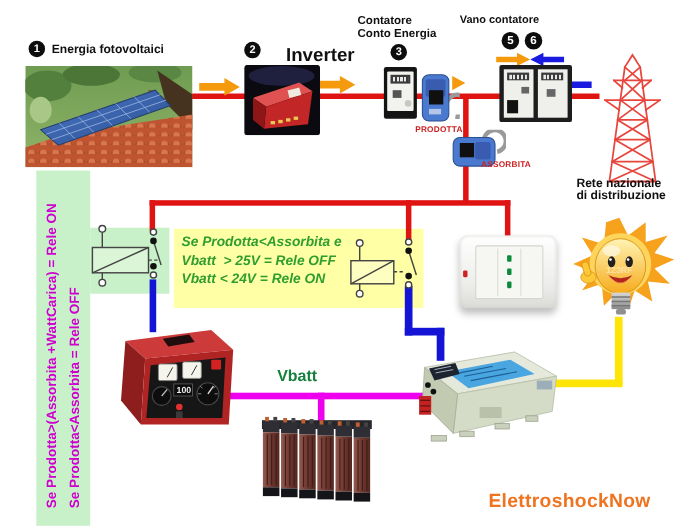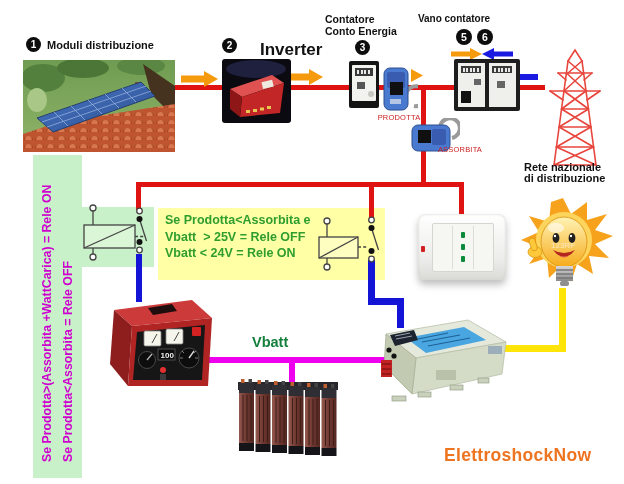--- a/index.html
+++ b/index.html
@@ -15,39 +15,39 @@
   .lbl{position:absolute;z-index:4;color:#111;font-weight:bold;}
   .numcircle{position:absolute;z-index:4;background:#0d0d0d;color:#fff;border-radius:50%;
              display:flex;align-items:center;justify-content:center;font-weight:bold;}
   .note-line{white-space:pre;}
   .greenpanel{position:absolute;background:#c9f1c9;z-index:1;}
   .yellowbox{position:absolute;background:#ffffa6;z-index:1;}
   .ynote{position:absolute;left:7px;top:4px;font-weight:bold;color:#2f9e2f;
          font-size:12.5px;line-height:16.5px;z-index:2;}
   .rot{position:absolute;transform:rotate(-90deg);transform-origin:0 0;white-space:nowrap;
        font-weight:bold;color:#cf00cf;font-size:12.3px;z-index:2;}
-  .redlabel{position:absolute;z-index:4;color:#cc2020;font-weight:normal;font-size:7.5px;
+  .redlabel{position:absolute;z-index:4;color:#cc2020;font-weight:bold;font-size:7.5px;
             text-align:center;letter-spacing:.2px;}
   .socket{position:absolute;width:88px;height:66px;border-radius:7px;z-index:3;
           background:linear-gradient(180deg,#ffffff,#ececea 70%,#dadad6);
           box-shadow:0 5px 7px rgba(120,120,120,.45), inset 0 0 3px #cfcfcb;}
   .socket .plate{position:absolute;left:14px;top:9px;width:60px;height:47px;background:#f6f6f3;
           border:1px solid #d6d6d0;border-radius:2px;}
   .socket .div1,.socket .div2{position:absolute;top:2px;bottom:2px;width:1px;background:#ddddd8;}
   .socket .hole{position:absolute;left:28px;width:4px;height:6px;background:#0a8a3a;border-radius:1px;}
   .socket .led{position:absolute;left:3px;top:32px;width:4px;height:6px;background:#d02020;border-radius:1px;}
 </style>
 </head>
 <body>
 
 <div class="stage">
 
   <div class="greenpanel" style="left:33px;top:155px;width:49px;height:323px;"></div>
   <div class="greenpanel" style="left:82px;top:207px;width:72px;height:60px;"></div>
-  <div class="yellowbox" style="left:158px;top:208px;width:227px;height:72px;">
+  <div class="yellowbox" style="left:158px;top:208px;width:227px;height:72px;font-style:italic;">
     <div class="ynote">
       <div class="note-line">Se Prodotta&lt;Assorbita e</div>
       <div class="note-line">Vbatt  &gt; 25V = Rele OFF</div>
       <div class="note-line">Vbatt &lt; 24V = Rele ON</div>
     </div>
   </div>
 
   <div class="rot" style="left:40px;top:462px;">Se Prodotta&gt;(Assorbita +WattCarica) = Rele ON</div>
   <div class="rot" style="left:61px;top:462px;">Se Prodotta&lt;Assorbita = Rele OFF</div>
 
@@ -65,21 +65,21 @@
   <div class="wire blue" style="left:368px;top:298px;width:36px;height:7px;"></div>
   <div class="wire blue" style="left:397px;top:298px;width:7px;height:30px;"></div>
 
   <div class="wire magenta" style="left:162px;top:357px;width:226px;height:6px;"></div>
   <div class="wire magenta" style="left:289px;top:357px;width:6px;height:30px;"></div>
 
   <div class="wire yellow" style="left:559px;top:288px;width:7px;height:62px;"></div>
   <div class="wire yellow" style="left:504px;top:345px;width:62px;height:7px;"></div>
 
   <div class="numcircle" style="left:26px;top:37px;width:15px;height:15px;font-size:10px;">1</div>
-  <div class="lbl" style="left:47px;top:39px;font-size:11px;">Moduli distribuzione</div>
+  <div class="lbl" style="left:47px;top:39px;font-size:11px;">Energia fotovoltaici</div>
 
   <div class="numcircle" style="left:222px;top:38px;width:15px;height:15px;font-size:10px;">2</div>
   <div class="lbl" style="left:260px;top:40px;font-size:17px;">Inverter</div>
 
   <div class="lbl" style="left:325px;top:13px;width:86px;text-align:left;font-size:10.5px;line-height:12px;">
     <div>Contatore</div>
     <div>Conto Energia</div>
   </div>
   <div class="numcircle" style="left:355px;top:40px;width:15px;height:15px;font-size:10px;">3</div>
 

